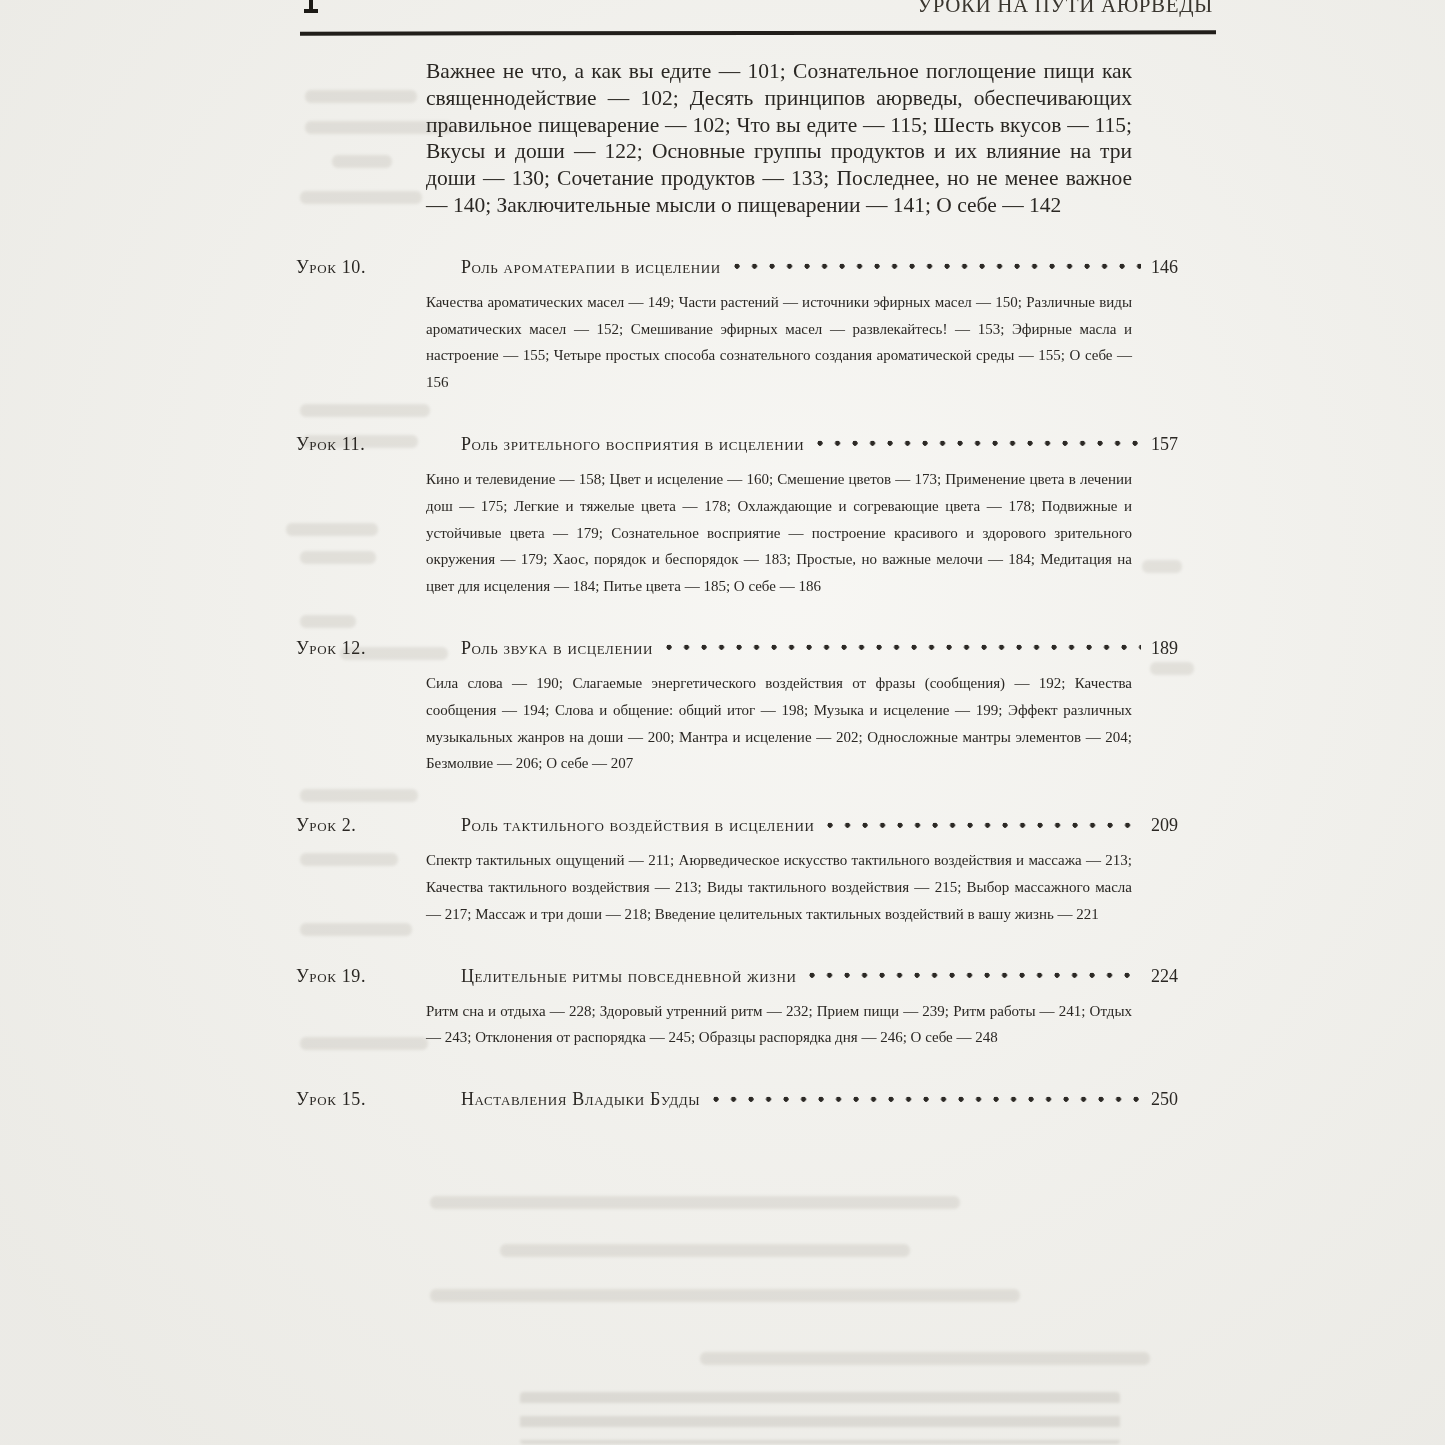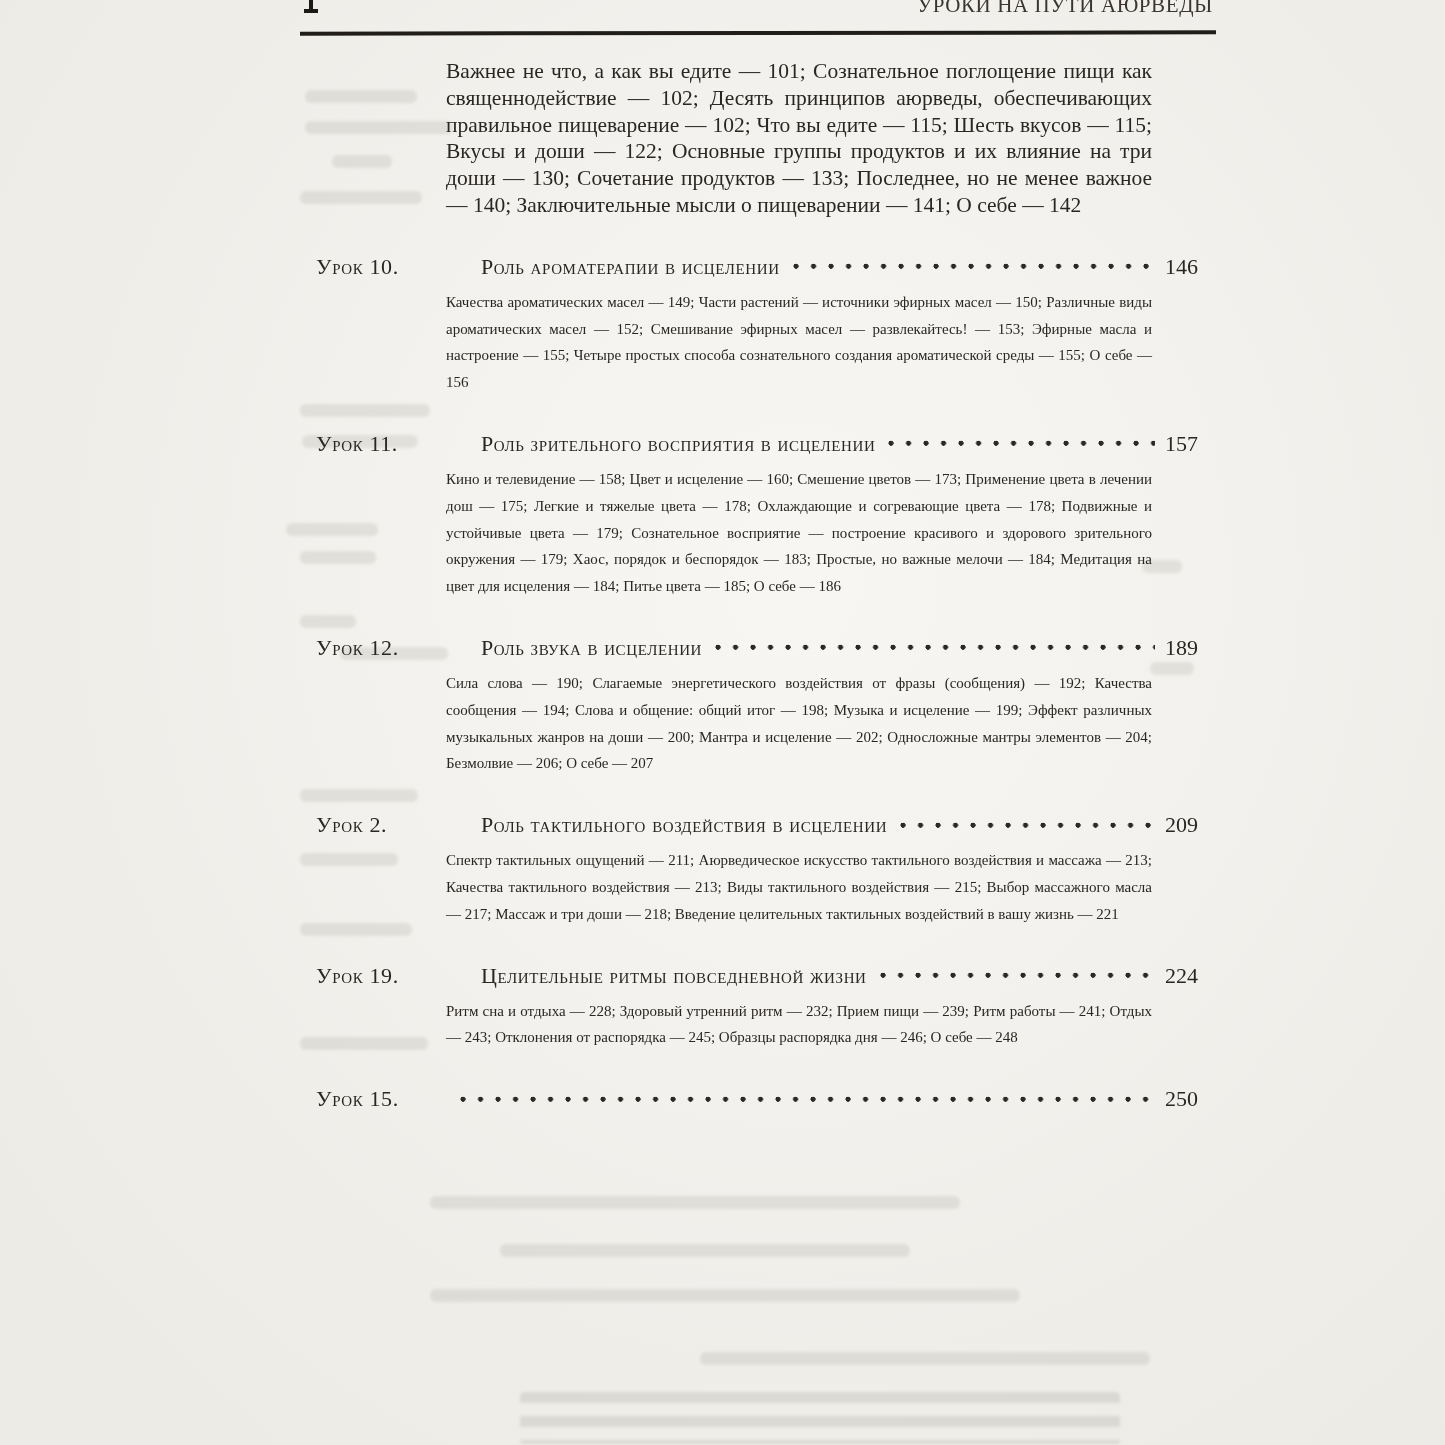--- a/index.html
+++ b/index.html
@@ -59,38 +59,38 @@
     left: 1px;
     top: 9px;
     width: 14px;
     height: 3.5px;
     background: #1c1a16;
   }
 
   
   .toc {
     position: absolute;
-    left: 316px;
+    left: 296px;
     top: 58px;
     width: 882px;
   }
   .toc-intro {
     margin: 0 0 0 130px;
     width: 706px;
     font-size: 21.5px;
     line-height: 26.8px;
     text-align: justify;
   }
   .entry {
     margin-top: 33px;
   }
   .entry-head {
     display: flex;
     align-items: flex-start;
-    font-size: 22px;
+    font-size: 18px;
     line-height: 30px;
     white-space: nowrap;
   }
   .sc {
     font-variant: small-caps;
     letter-spacing: 0.6px;
   }
   .entry-label {
     flex: 0 0 131px;
   }
@@ -220,19 +220,20 @@
       <span class="entry-title sc">Целительные ритмы повседневной жизни</span>
       <span class="leader"></span>
       <span class="entry-page">224</span>
     </div>
     <p class="entry-summary">Ритм сна и отдыха — 228; Здоровый утренний ритм — 232; Прием пищи — 239; Ритм работы — 241; Отдых — 243; Отклонения от распорядка — 245; Образцы распорядка дня — 246; О себе — 248</p>
   </div>
 
   <div class="entry">
     <div class="entry-head">
       <span class="entry-label sc">Урок 15.</span>
+      <span class="entry-title sc">Наставления Владыки Будды</span>
       <span class="leader"></span>
       <span class="entry-page">250</span>
     </div>
 
   </div>
 
 </div>
 
 </body></html>

